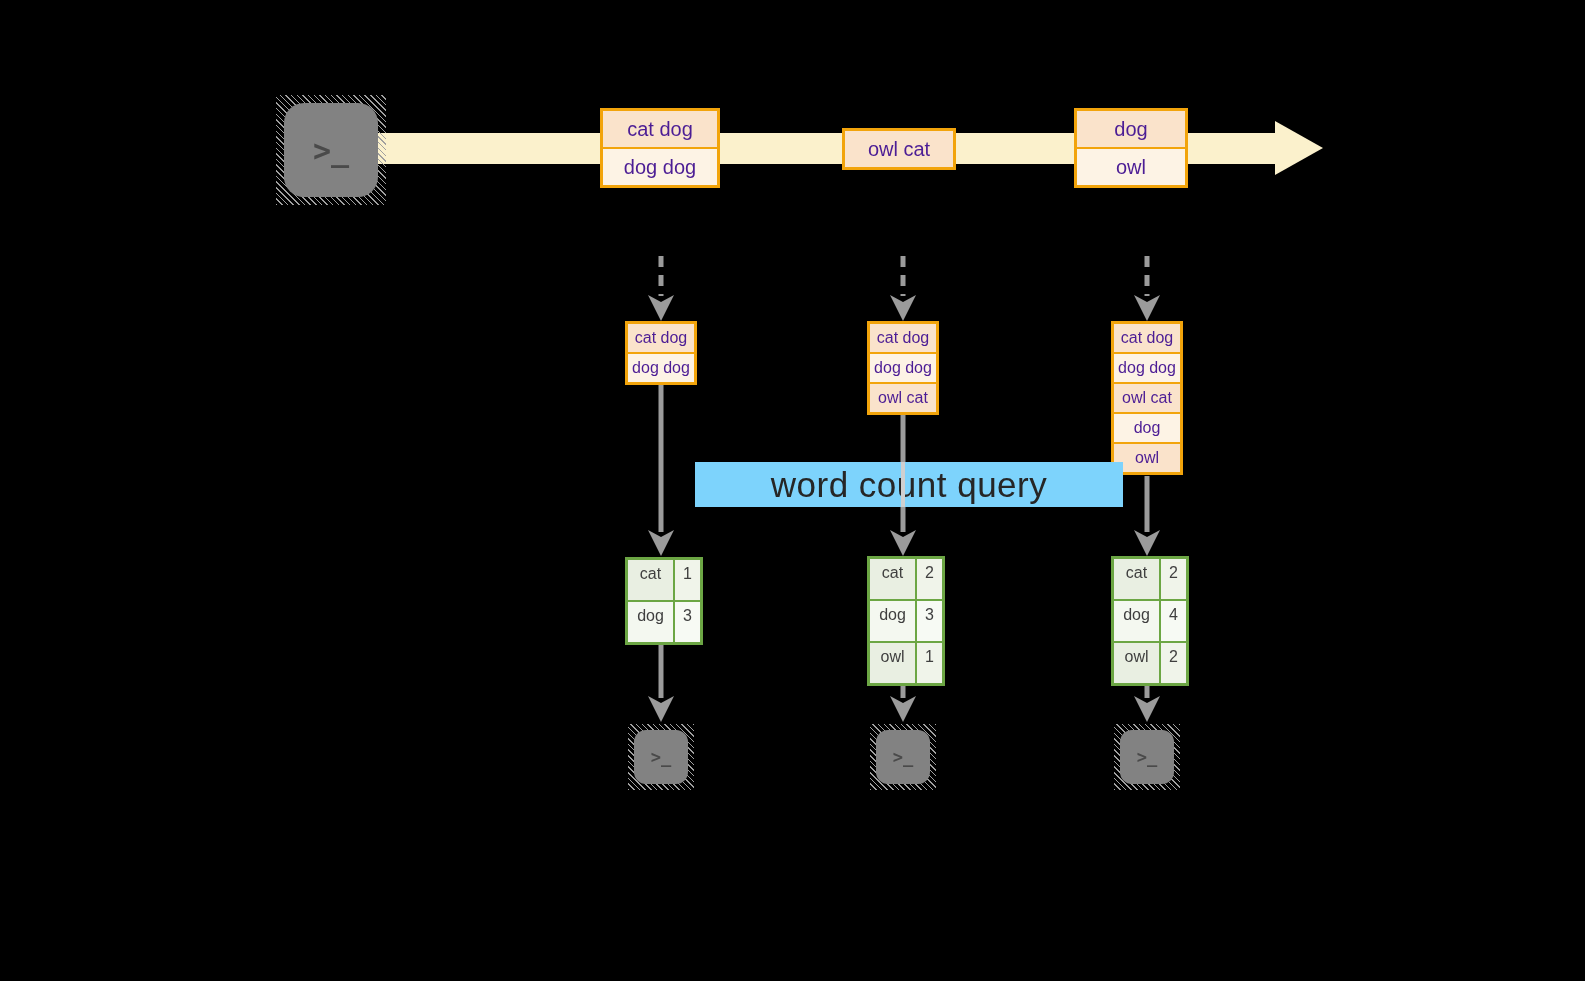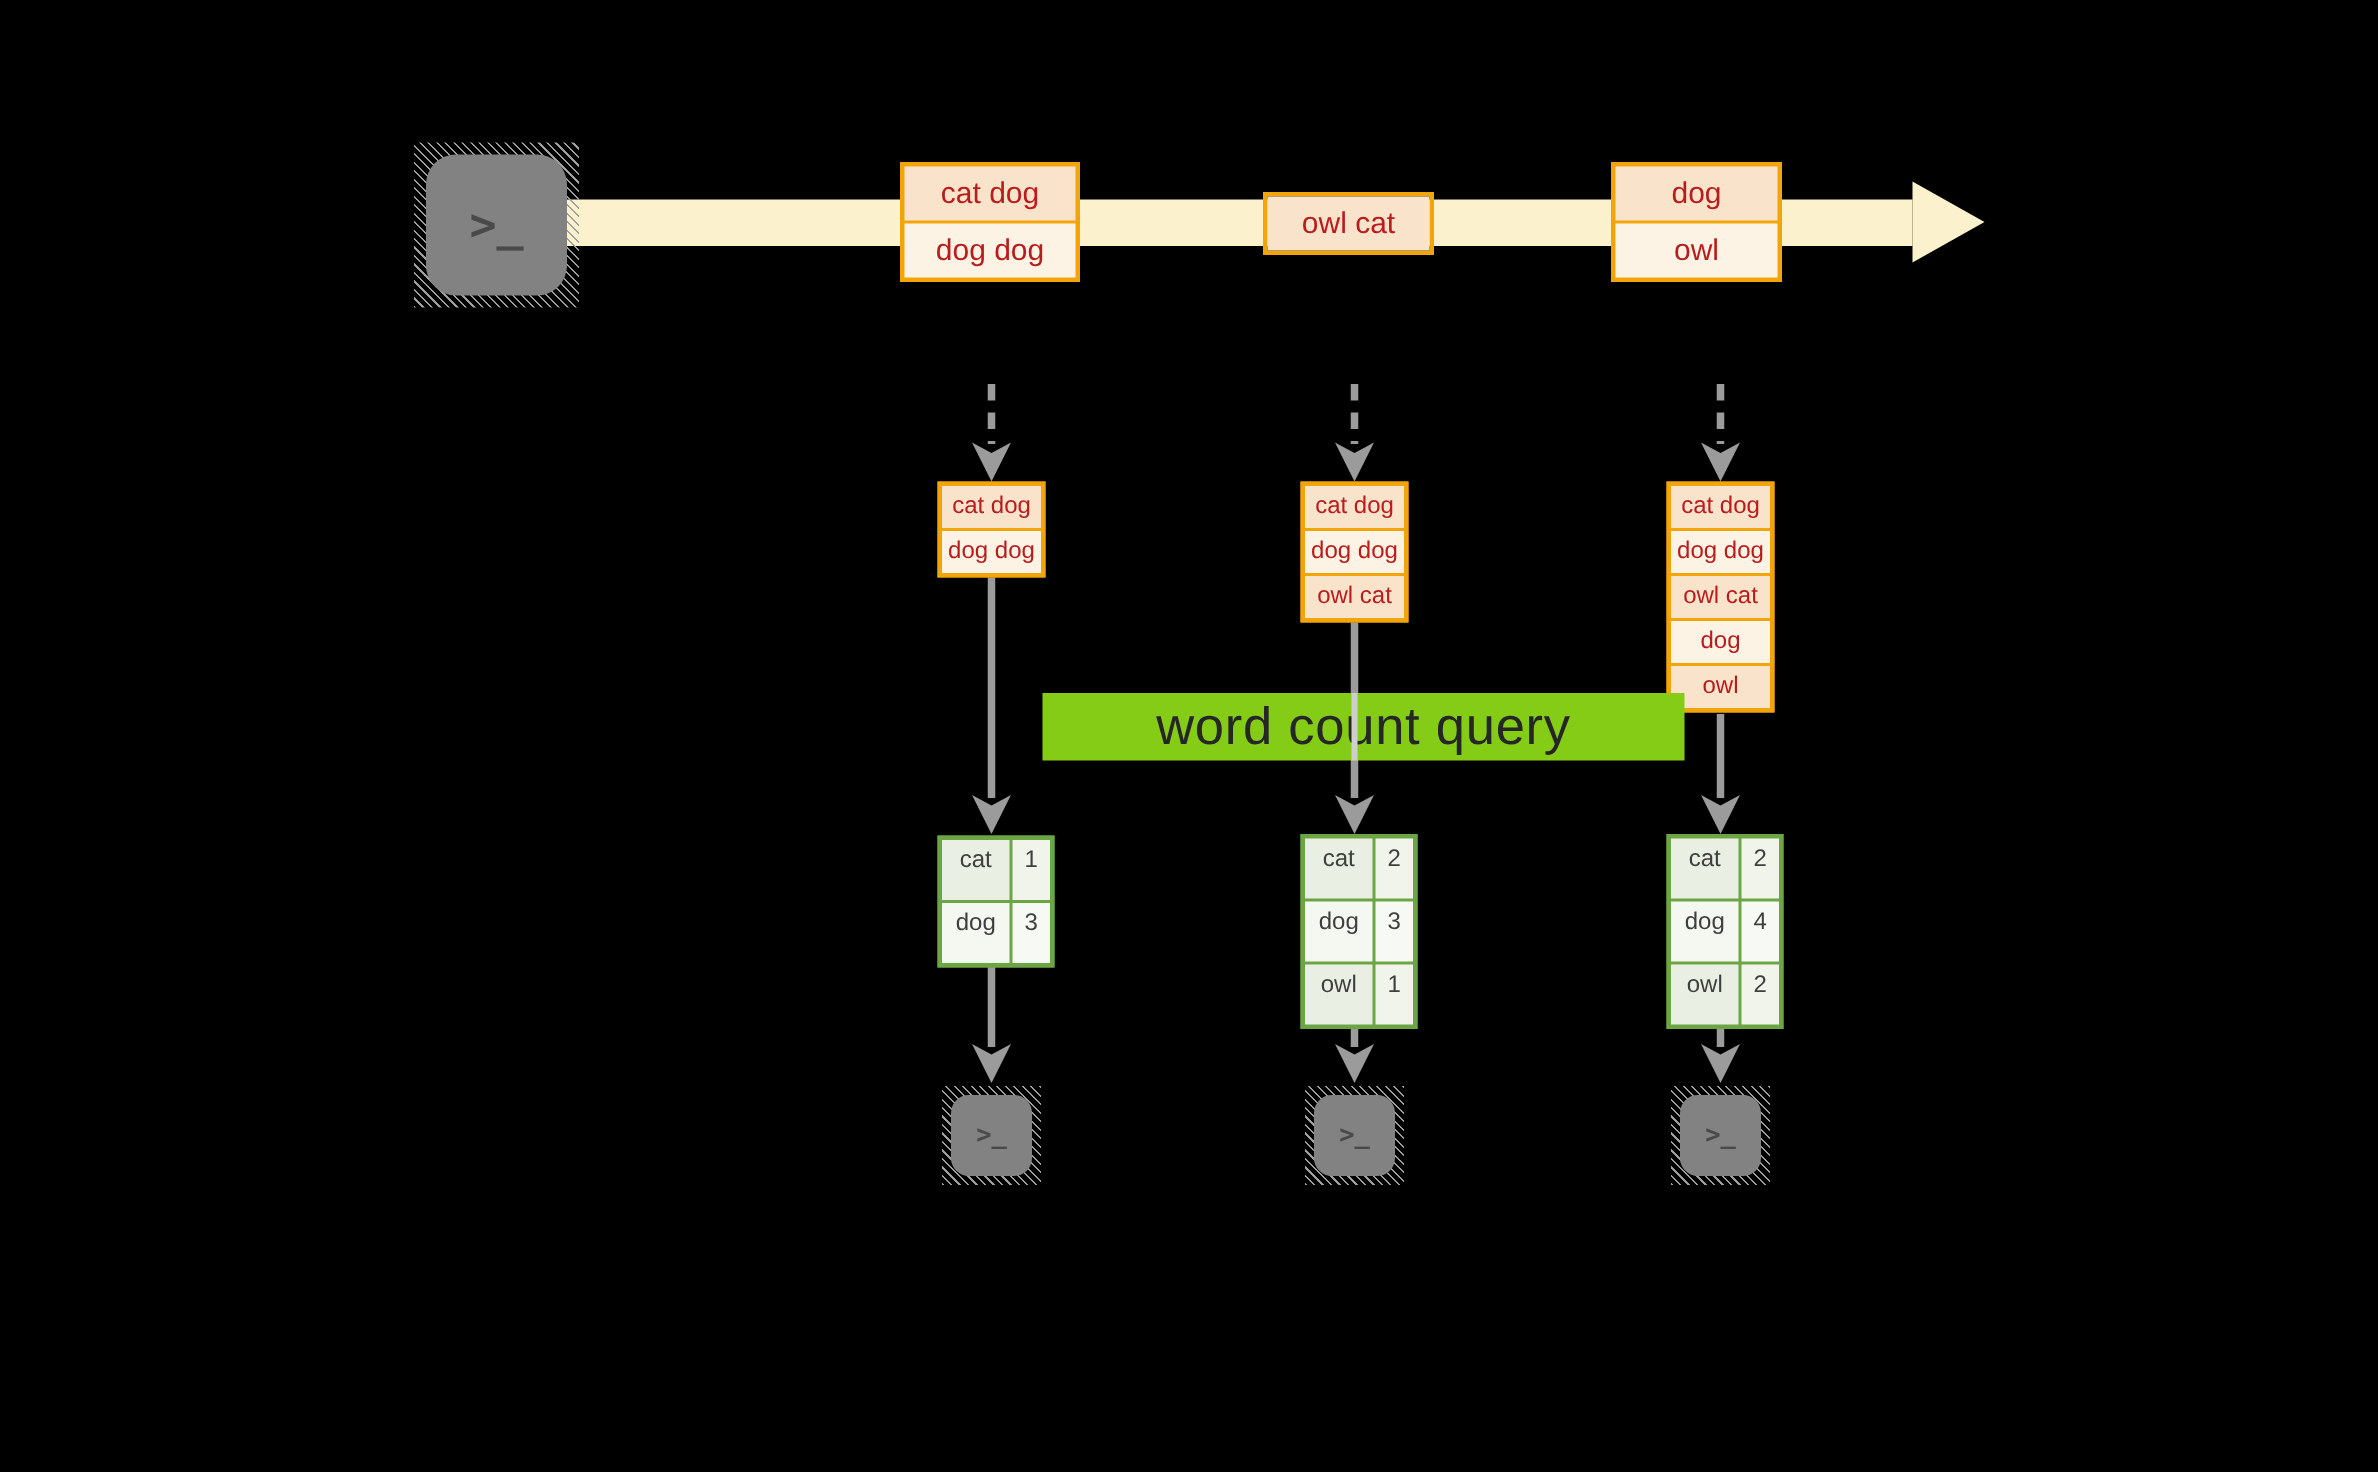--- a/index.html
+++ b/index.html
@@ -8,28 +8,28 @@
   .abs{position:absolute;}
 
   
   .band{left:368px;top:133px;width:907px;height:31px;background:#fbf1cc;z-index:1;}
   .band-head{left:1275px;top:121px;width:0;height:0;z-index:1;
              border-top:27px solid transparent;border-bottom:27px solid transparent;
              border-left:48px solid #fbf1cc;}
 
   
   .obox{border:3px solid #f2a40b;background:#f2a40b;z-index:4;}
-  .obox .row{height:36px;line-height:36px;text-align:center;font-size:20px;color:#b91c1c;
+  .obox .row{height:36px;line-height:36px;text-align:center;font-size:20px;color:#4c1d95;
              background:#fdf3e5;}
   .obox .row + .row{margin-top:2px;}
   .obox .row:nth-child(odd){background:#fae3cb;}
   .obox.small .row{height:28px;line-height:28px;font-size:16px;}
 
   
-  .query{left:695px;top:462px;width:428px;height:45px;background:#84cc16;z-index:5;
+  .query{left:695px;top:462px;width:428px;height:45px;background:#7dd3fc;z-index:5;
          display:flex;align-items:center;justify-content:center;
          font-size:35px;font-weight:300;color:#262626;letter-spacing:.5px;}
   .query-line{left:901px;top:462px;width:4px;height:45px;background:#cfcfcf;z-index:6;}
 
   
   .gtable{border:3px solid #6ca644;background:#6ca644;z-index:4;width:72px;}
   .gtable .grow{display:flex;gap:2px;height:40px;}
   .gtable .grow + .grow{margin-top:2px;}
   .gtable .cell{line-height:28px;text-align:center;font-size:16px;color:#3f3f3f;}
   .gtable .word{width:45px;background:#e9efe2;}

